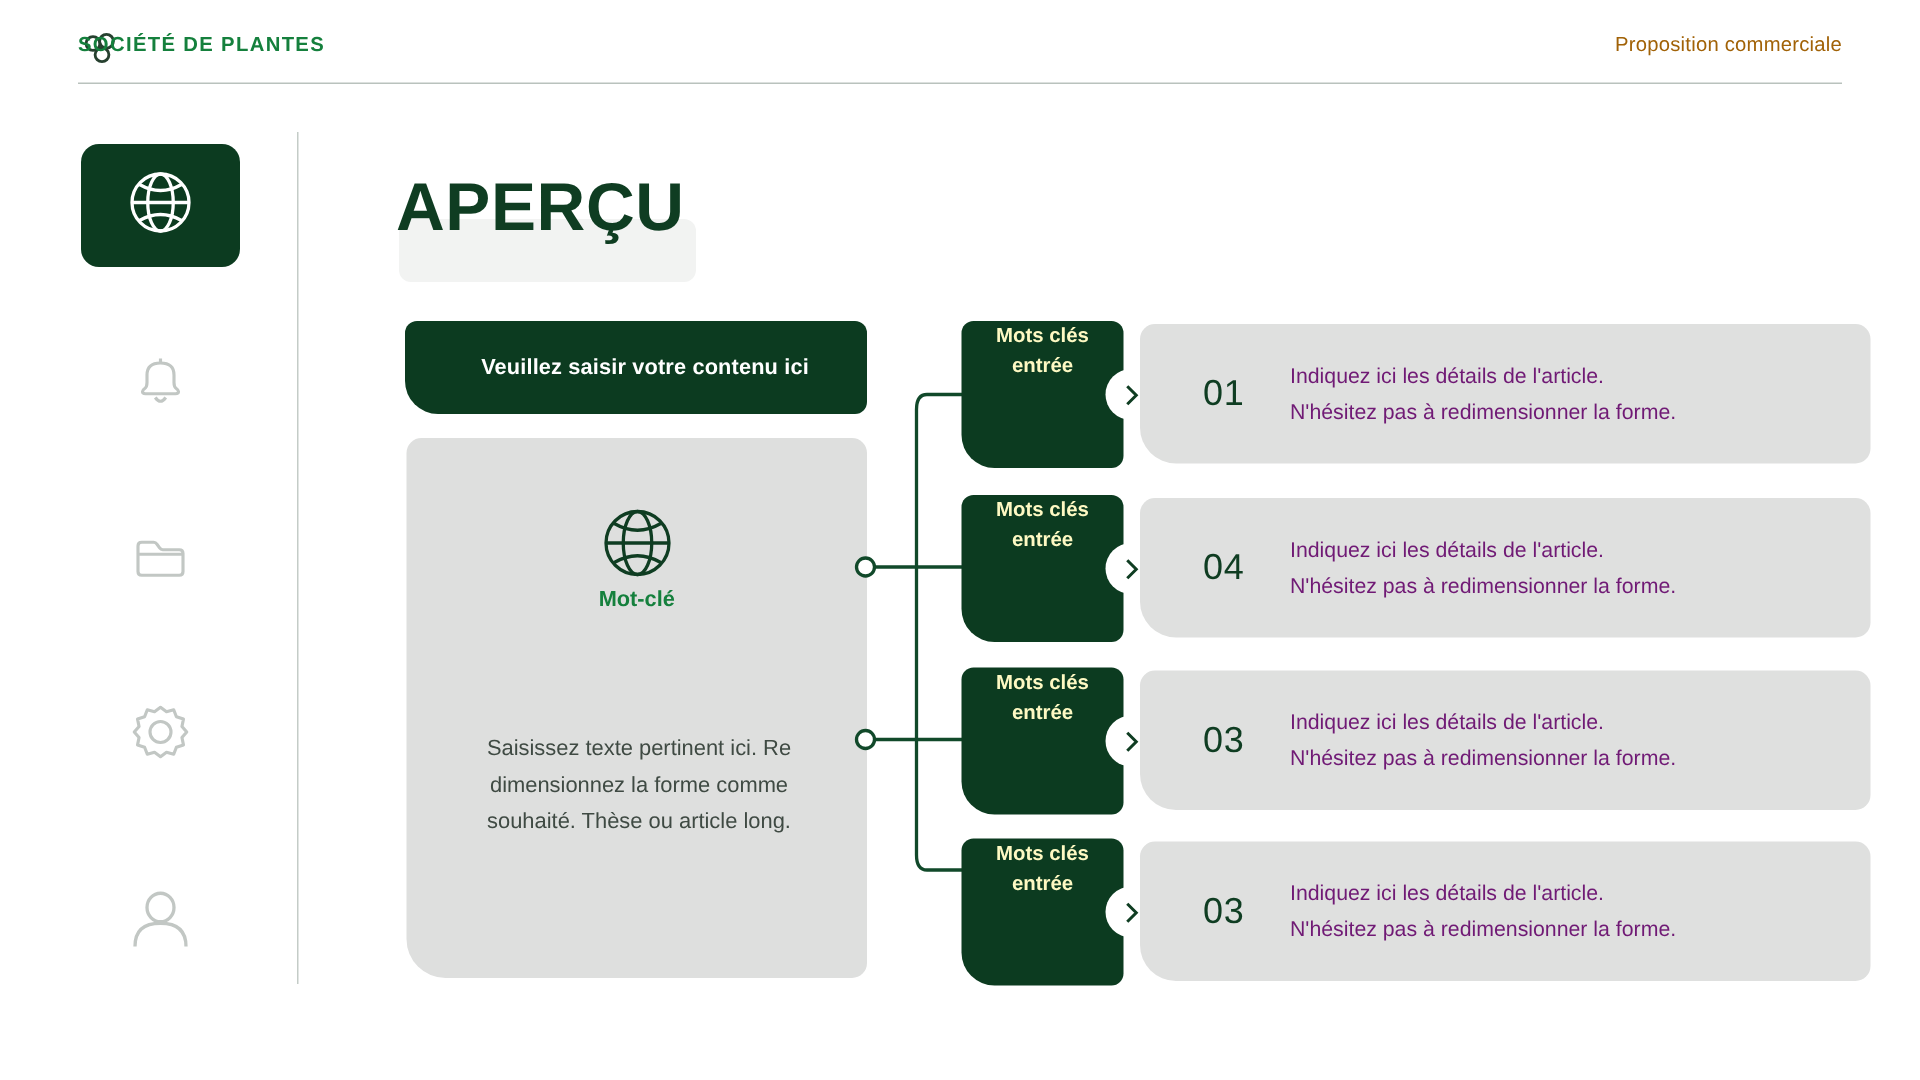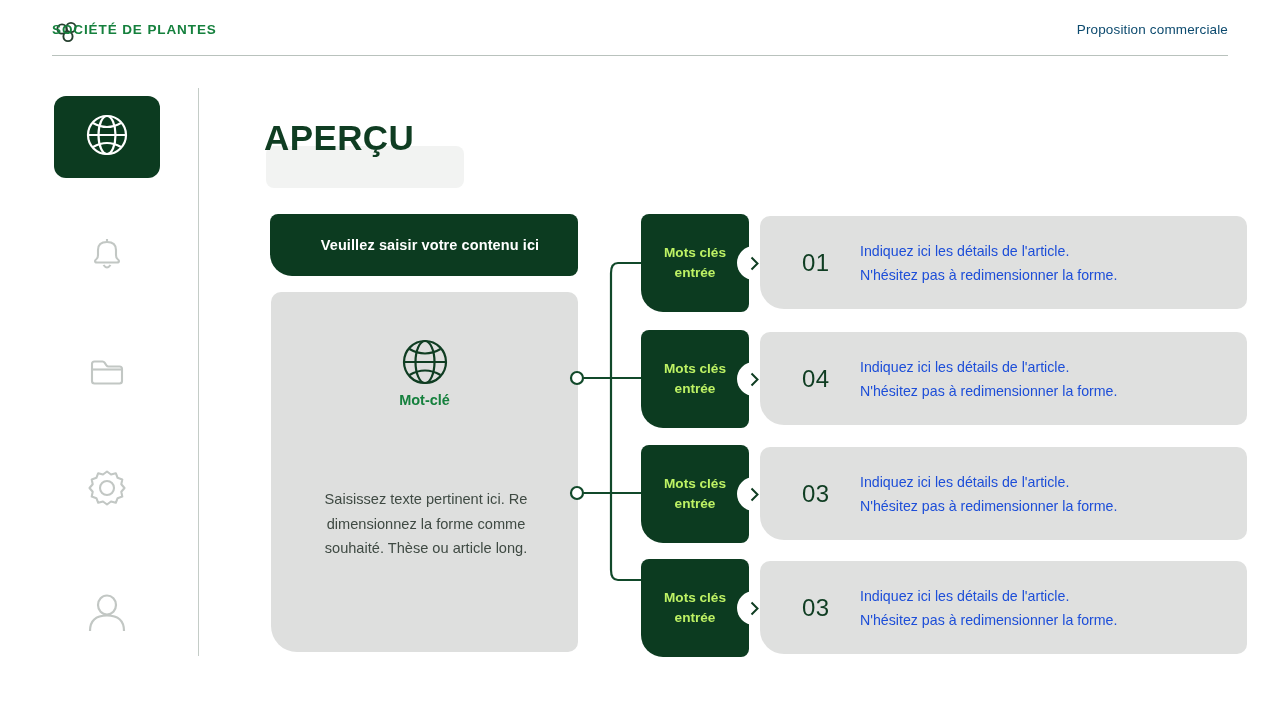--- a/index.html
+++ b/index.html
@@ -34,21 +34,21 @@
     text-align: left;
     font-size: 13.5px;
     letter-spacing: 0.9px;
     color: #15803d;
     font-weight: 700;
   }
   .header-right {
     position: absolute;
     right: 0px; top: 6px;
     font-size: 13.5px;
-    color: #0c4a6e;
+    color: #a16207;
     letter-spacing: 0.15px;
   }
 
   
   .sidebar {
     position: absolute;
     left: 54px; top: 96px;
     width: 106px; height: 560px;
   }
   .side-item {
@@ -80,21 +80,21 @@
   }
   .title-ghost {
     position: absolute;
     left: 2px; top: 36px;
     width: 198px; height: 42px;
     background: #f2f3f2;
     border-radius: 8px;
   }
   .page-title {
     position: relative;
-    font-size: 35px;
+    font-size: 45px;
     font-weight: bold;
     color: #0f3d22;
     letter-spacing: 0.4px;
     line-height: 56px;
   }
 
   
   .green-banner {
     position: absolute;
     left: 270px; top: 214px;
@@ -149,22 +149,21 @@
   .row { position: absolute; left: 0; width: 1280px; }
   .kw-box {
     position: absolute;
     left: 641px;
     width: 108px; height: 98px;
     background: #0c3b20;
     border-radius: 8px 8px 8px 22px;
     display: flex;
     flex-direction: column;
     align-items: center;
-    justify-content: center;
-    color: #bef264;
+    color: #fef9c3;
     font-size: 13.6px;
     font-weight: bold;
     line-height: 20px;
     text-align: center;
   }
   .chev-circle {
     position: absolute;
     left: 737px;
     width: 34px; height: 34px;
     border-radius: 50%;
@@ -188,21 +187,21 @@
     color: #0f3d22;
     letter-spacing: 0.5px;
   }
   .dc-text {
     position: absolute;
     left: 100px; top: 50%;
     transform: translateY(-50%);
     width: 330px;
     font-size: 14.2px;
     line-height: 24px;
-    color: #1d4ed8;
+    color: #701a75;
   }
 </style>
 </head>
 <body>
 
 <div class="slide">
 
   <div class="header">
     <div class="logo-wrap">
       <svg width="30" height="30" viewBox="0 0 30 30">

